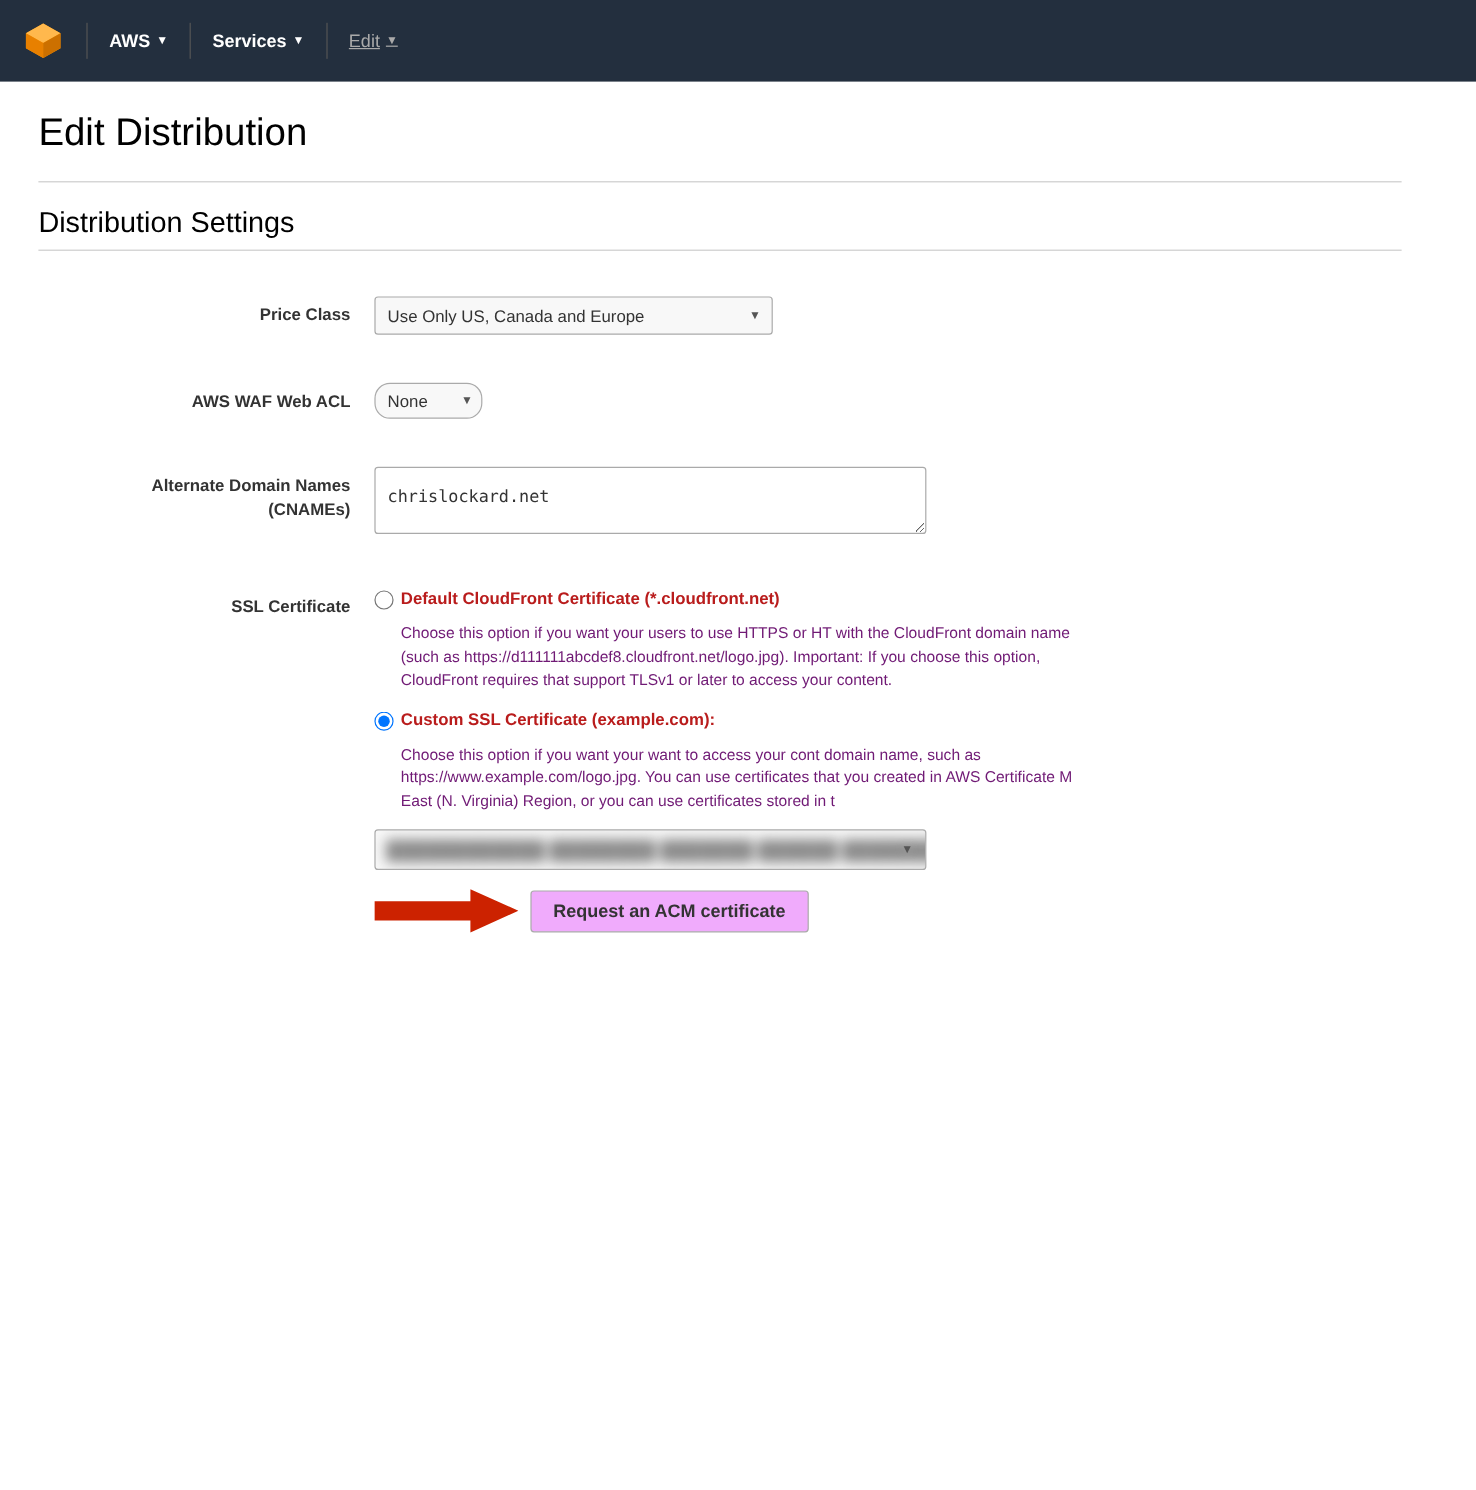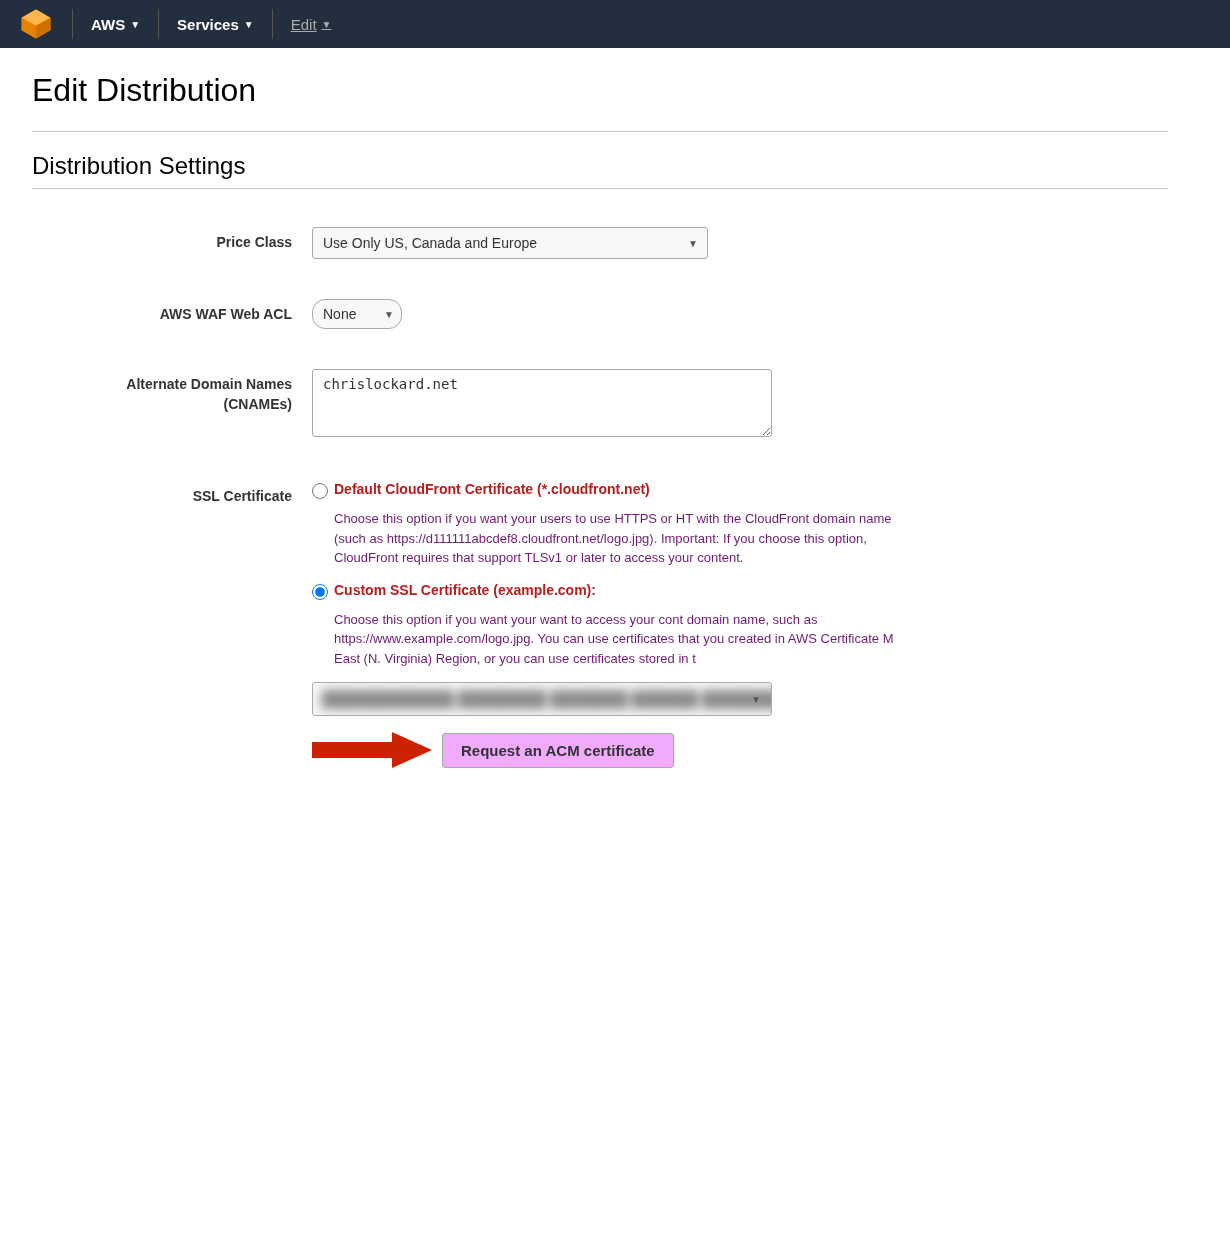--- a/index.html
+++ b/index.html
@@ -1,21 +1,21 @@
 <!DOCTYPE html>
 <html><head>
   <meta charset="utf-8">
   <style>
     * { box-sizing: border-box; margin: 0; padding: 0; }
     body { font-family: -apple-system, BlinkMacSystemFont, "Helvetica Neue", Arial, sans-serif; background: #fff; color: #232f3e; }
 
     
     .navbar {
       background: #232f3e;
-      height: 48px;
+      height: 68px;
       display: flex;
       align-items: center;
       padding: 0 16px;
       gap: 0;
     }
     .nav-logo {
       width: 40px;
       height: 40px;
       margin-right: 8px;
       display: flex;
@@ -99,21 +99,21 @@
     
     .form-select {
       appearance: none;
       -webkit-appearance: none;
       background: #f8f8f8;
       border: 1px solid #aaa;
       border-radius: 3px;
       padding: 7px 36px 7px 10px;
       font-size: 14px;
       color: #333;
-      width: 396px;
+      width: 332px;
       cursor: pointer;
       background-image: none;
       position: relative;
     }
     .select-wrapper {
       position: relative;
       display: inline-block;
     }
     .select-wrapper::after {
       content: "▼";
@@ -150,24 +150,24 @@
       position: absolute;
       right: 8px;
       top: 50%;
       transform: translateY(-50%);
       pointer-events: none;
     }
 
     
     .form-textarea {
       width: 460px;
-      height: 68px;
-      border: 1px solid #aaa;
-      border-radius: 3px;
-      padding: 6px 10px;
+      height: 56px;
+      border: 1px solid #aaa;
+      border-radius: 3px;
+      padding: 16px 10px;
       font-size: 14px;
       color: #333;
       resize: vertical;
     }
 
     
     .radio-option {
       display: flex;
       align-items: flex-start;
       margin-bottom: 10px;

